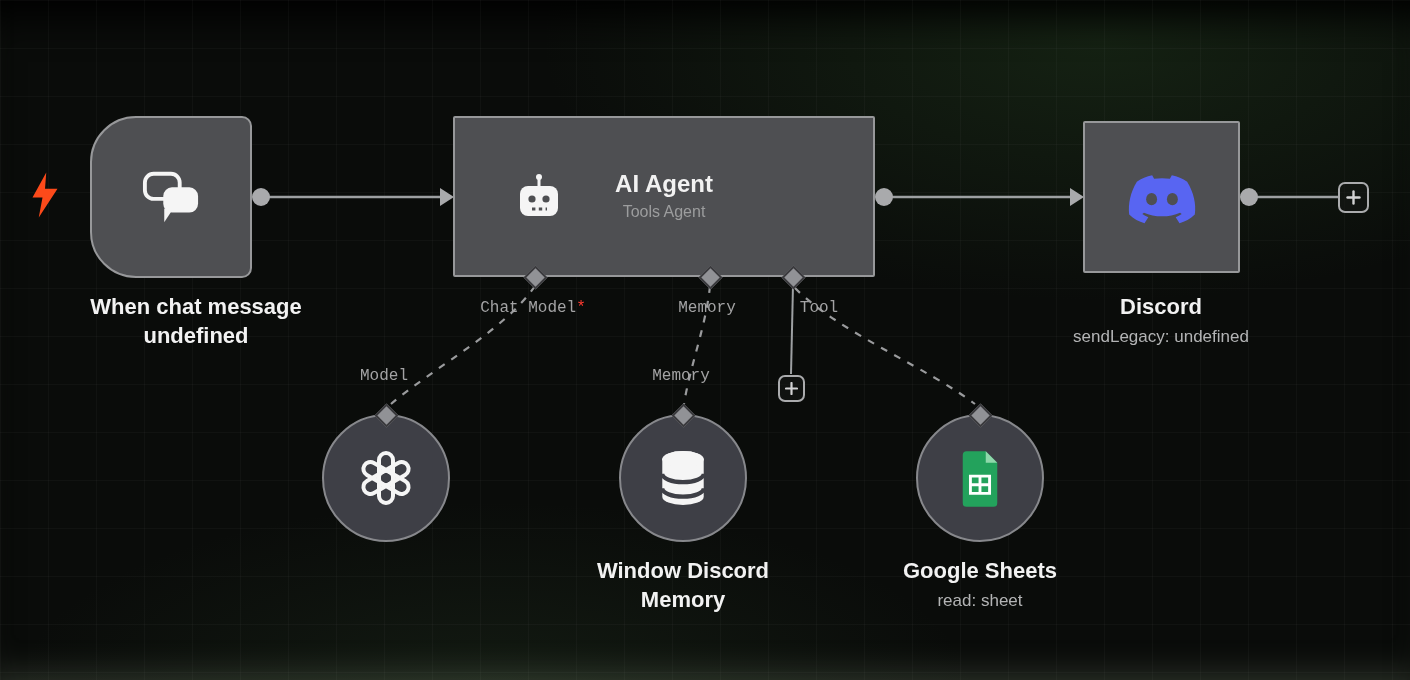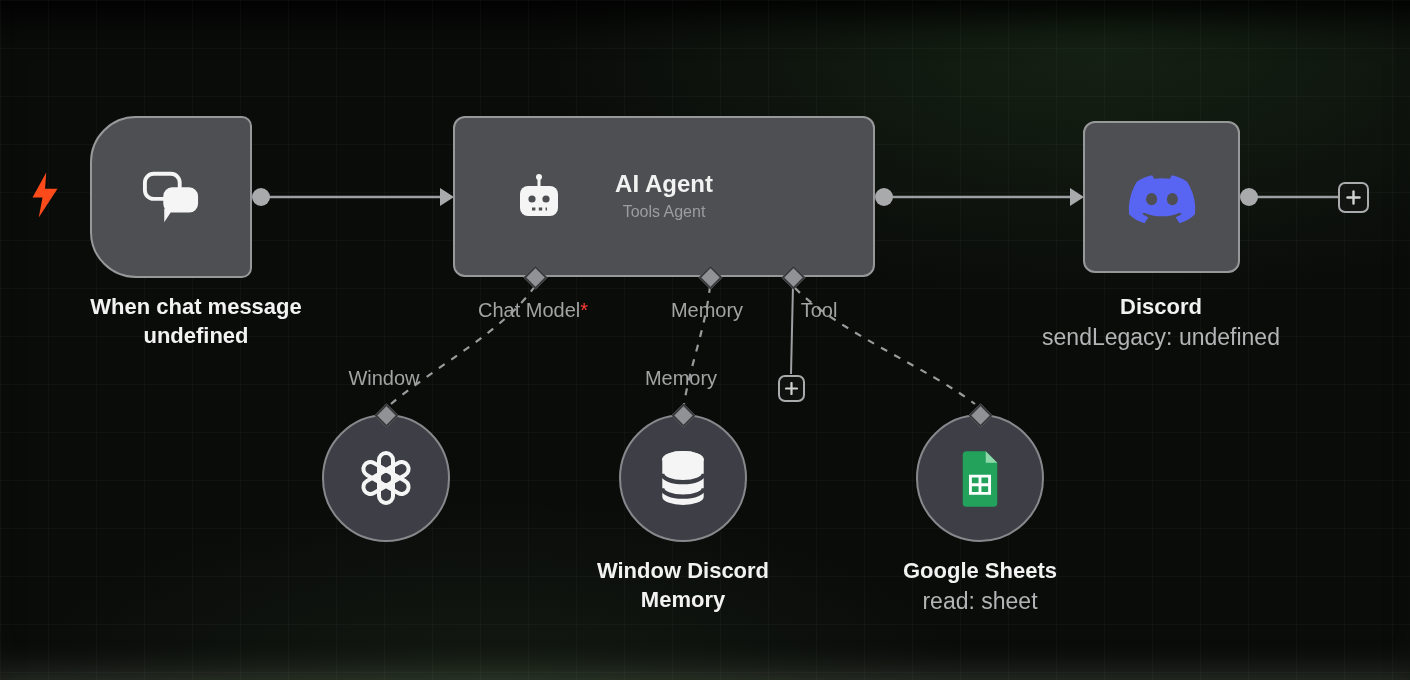--- a/index.html
+++ b/index.html
@@ -18,31 +18,31 @@
       linear-gradient(rgba(255,255,255,0.028) 1px, transparent 1px),
       linear-gradient(90deg, rgba(255,255,255,0.028) 1px, transparent 1px);
     background-size:48px 48px;
   }
   .connections{position:absolute;left:0;top:0;z-index:1;}
   .node{
     position:absolute;background:#4e4f52;border:2px solid #97989a;z-index:2;
     box-sizing:border-box;
   }
   .node.trigger{border-radius:46px 10px 10px 46px;display:flex;align-items:center;justify-content:center;}
-  .node.rect{border-radius:12px;}
+  .node.rect{border-radius:2px;}
   .agent-icon{position:absolute;left:56px;top:50%;transform:translateY(-50%);}
   .agent-text{position:absolute;left:0;right:0;top:50%;transform:translateY(-50%);text-align:center;}
   .node-title{color:#f2f2f2;font-size:24px;font-weight:700;line-height:30px;}
   .node-sub{color:#9c9d9e;font-size:16px;line-height:26px;}
   .center-icon{display:flex;align-items:center;justify-content:center;width:100%;height:100%;}
   .out-dot{position:absolute;width:18px;height:18px;border-radius:50%;background:#a9aaac;z-index:3;}
   .diamond{position:absolute;width:13px;height:13px;background:#919296;border:2px solid #3a3a3d;transform:rotate(45deg);z-index:4;box-sizing:content-box;}
   .caption{position:absolute;transform:translateX(-50%);text-align:center;color:#f2f2f2;font-weight:700;font-size:22px;line-height:29px;white-space:nowrap;z-index:2;}
-  .caption .sub{display:block;color:#b3b4b5;font-weight:400;font-size:23px;line-height:24px;margin-top:4px;}
-  .port-label{position:absolute;transform:translateX(-50%);color:#a3a3a4;font-size:20px;white-space:nowrap;z-index:2;}
+  .caption .sub{display:block;color:#b3b4b5;font-weight:400;font-size:17px;line-height:24px;margin-top:4px;}
+  .port-label{position:absolute;transform:translateX(-50%);color:#a3a3a4;font-size:16px;white-space:nowrap;z-index:2;font-family:Liberation Mono, monospace;}
   .port-label .req{color:#ff3b30;}
   .circle-node{
     position:absolute;width:128px;height:128px;border-radius:50%;
     background:#3e3f46;border:2px solid #87888c;z-index:2;box-sizing:border-box;
     display:flex;align-items:center;justify-content:center;
   }
   .plus-box{
     position:absolute;border:2px solid #aaabad;border-radius:7px;background:rgba(22,24,22,0.55);
     display:flex;align-items:center;justify-content:center;z-index:3;box-sizing:border-box;
   }
@@ -135,21 +135,21 @@
     <span class="sub">sendLegacy: undefined</span>
   </div>
 
   <div class="plus-box" style="left:1338px;top:182px;width:31px;height:31px;">
     <svg width="15" height="15" viewBox="0 0 15 15">
       <line x1="7.5" y1="1.5" x2="7.5" y2="13.5" stroke="#d2d2d3" stroke-width="2.4" stroke-linecap="round"></line>
       <line x1="1.5" y1="7.5" x2="13.5" y2="7.5" stroke="#d2d2d3" stroke-width="2.4" stroke-linecap="round"></line>
     </svg>
   </div>
 
-  <div class="port-label" style="left:384px;top:367px;">Window</div>
+  <div class="port-label" style="left:384px;top:367px;">Model</div>
   <div class="diamond" style="left:378px;top:407px;"></div>
   <div class="circle-node" style="left:322px;top:414px;">
     <svg width="64" height="64" viewBox="0 0 64 64">
       <g fill="none" stroke="#f5f5f5" stroke-width="4">
         <rect x="25" y="7" width="14" height="33" rx="7" transform="rotate(0 32 32)"></rect>
         <rect x="25" y="7" width="14" height="33" rx="7" transform="rotate(60 32 32)"></rect>
         <rect x="25" y="7" width="14" height="33" rx="7" transform="rotate(120 32 32)"></rect>
         <rect x="25" y="7" width="14" height="33" rx="7" transform="rotate(180 32 32)"></rect>
         <rect x="25" y="7" width="14" height="33" rx="7" transform="rotate(240 32 32)"></rect>
         <rect x="25" y="7" width="14" height="33" rx="7" transform="rotate(300 32 32)"></rect>

